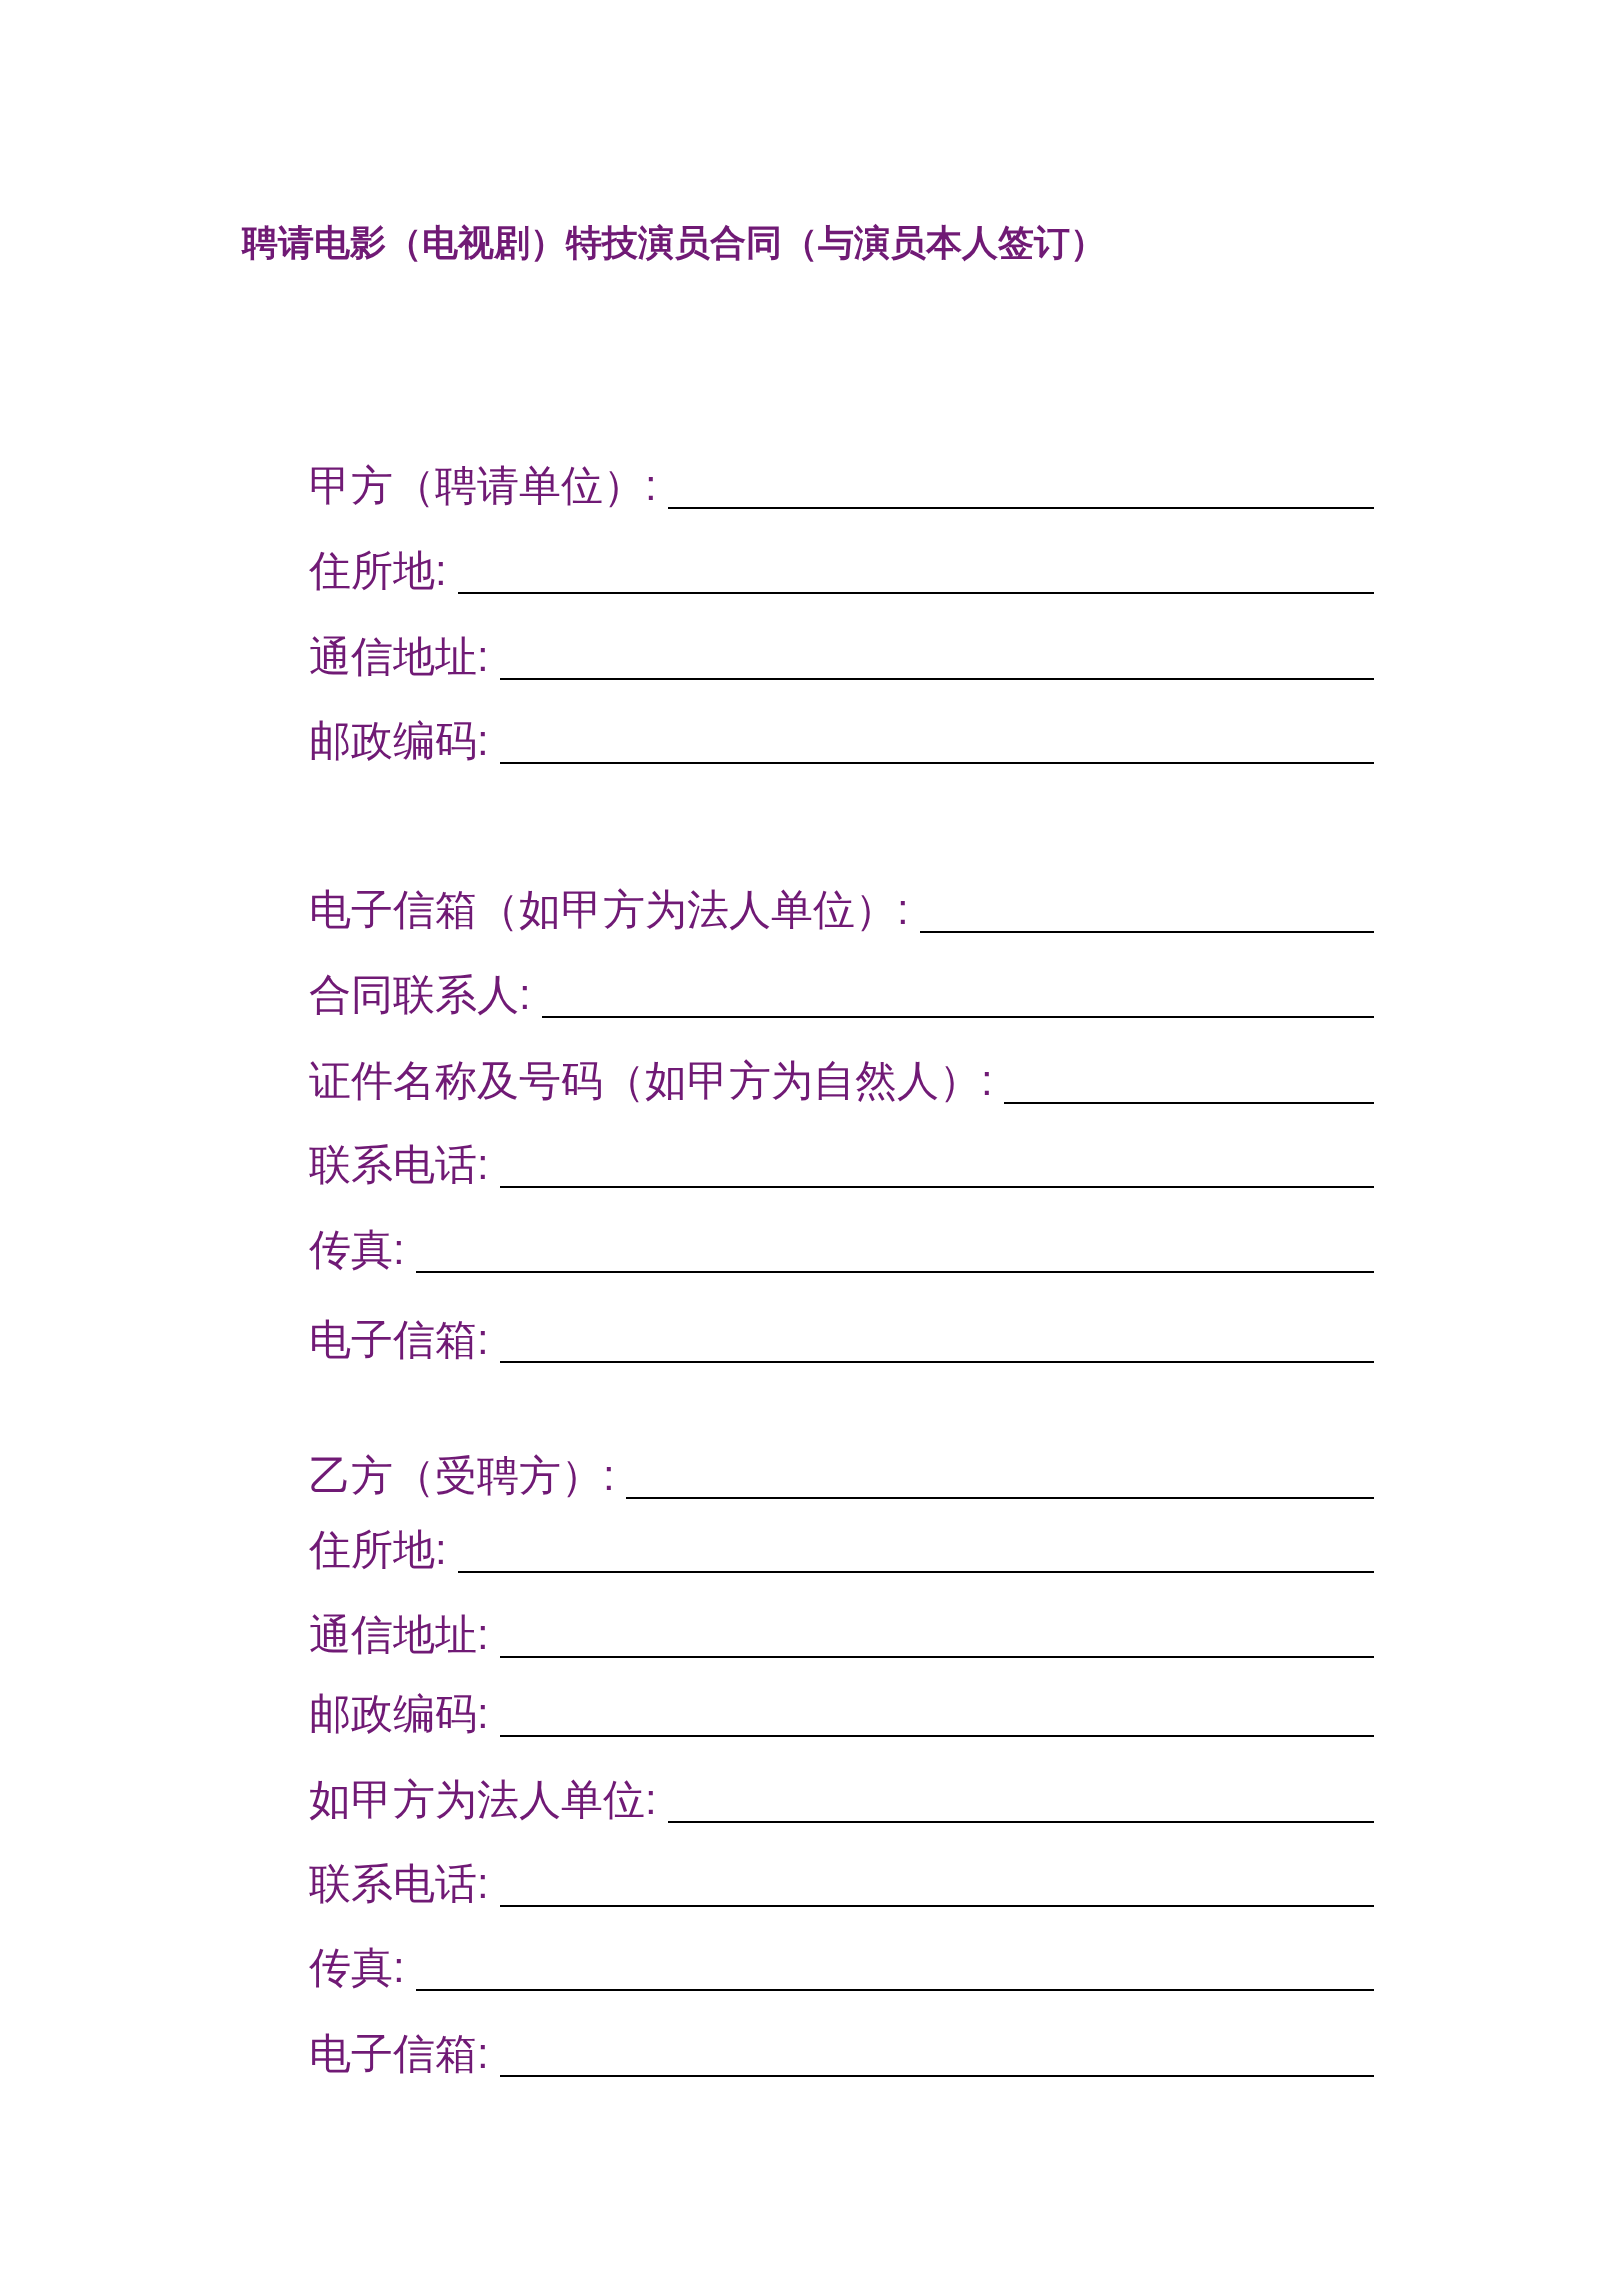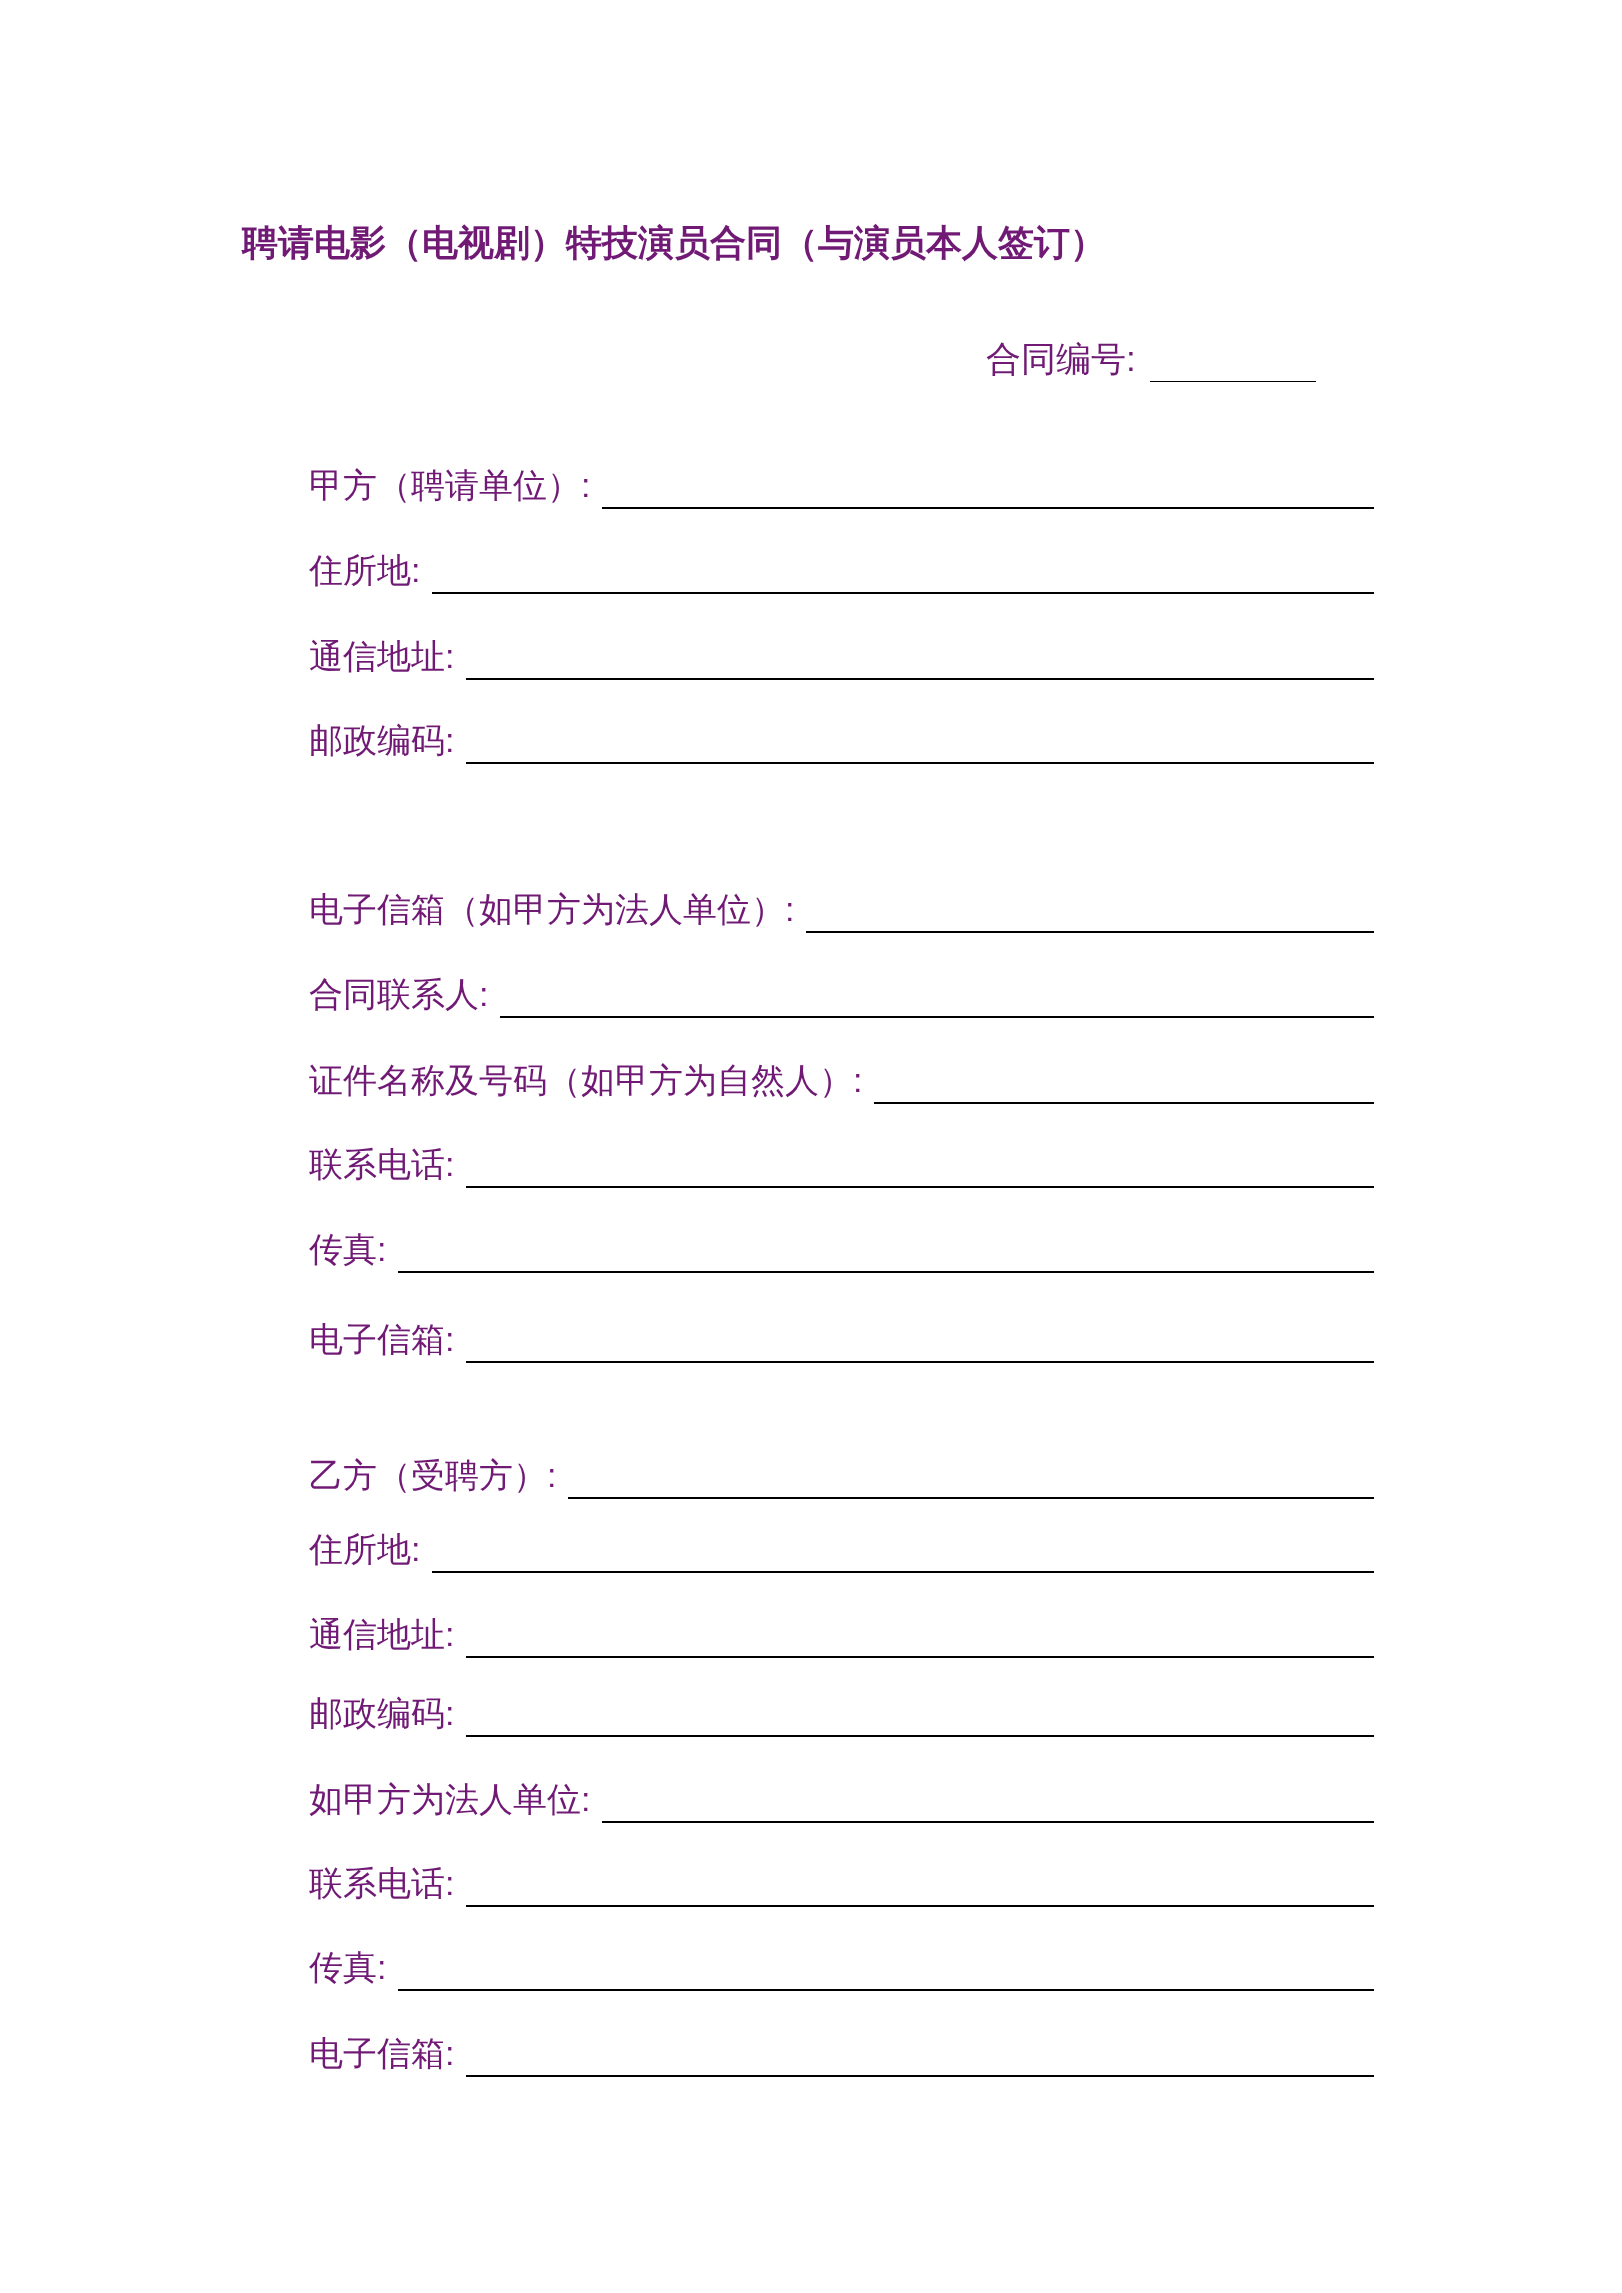--- a/index.html
+++ b/index.html
@@ -49,44 +49,40 @@
   }
   .row {
     position: absolute;
     left: 309px;
     width: 1065px;
     height: 47px;
     display: flex;
     align-items: flex-end;
   }
   .row .lbl {
-    font-size: 34px;
+    font-size: 42px;
     line-height: 47px;
     white-space: nowrap;
     font-weight: 400;
   }
   .row .blank {
     flex: 1;
     margin-left: 11.8px;
     align-self: stretch;
     border-bottom: 2.7px solid #000000;
     font-size: 33px;
   }
 </style>
 </head>
 <body>
 
 <div class="page">
 
   <div class="doc-title">聘请电影（电视剧）特技演员合同（与演员本人签订）</div>
 
-  <div class="contract-no-row">
-    <span class="lbl">合同编号:</span>
-    <span class="blank"></span>
-  </div>
 
   <div class="row" style="top:462px">
     <span class="lbl">甲方（聘请单位）:</span>
     <span class="blank"></span>
   </div>
   <div class="row" style="top:547px">
     <span class="lbl">住所地:</span>
     <span class="blank"></span>
   </div>
   <div class="row" style="top:633px">

